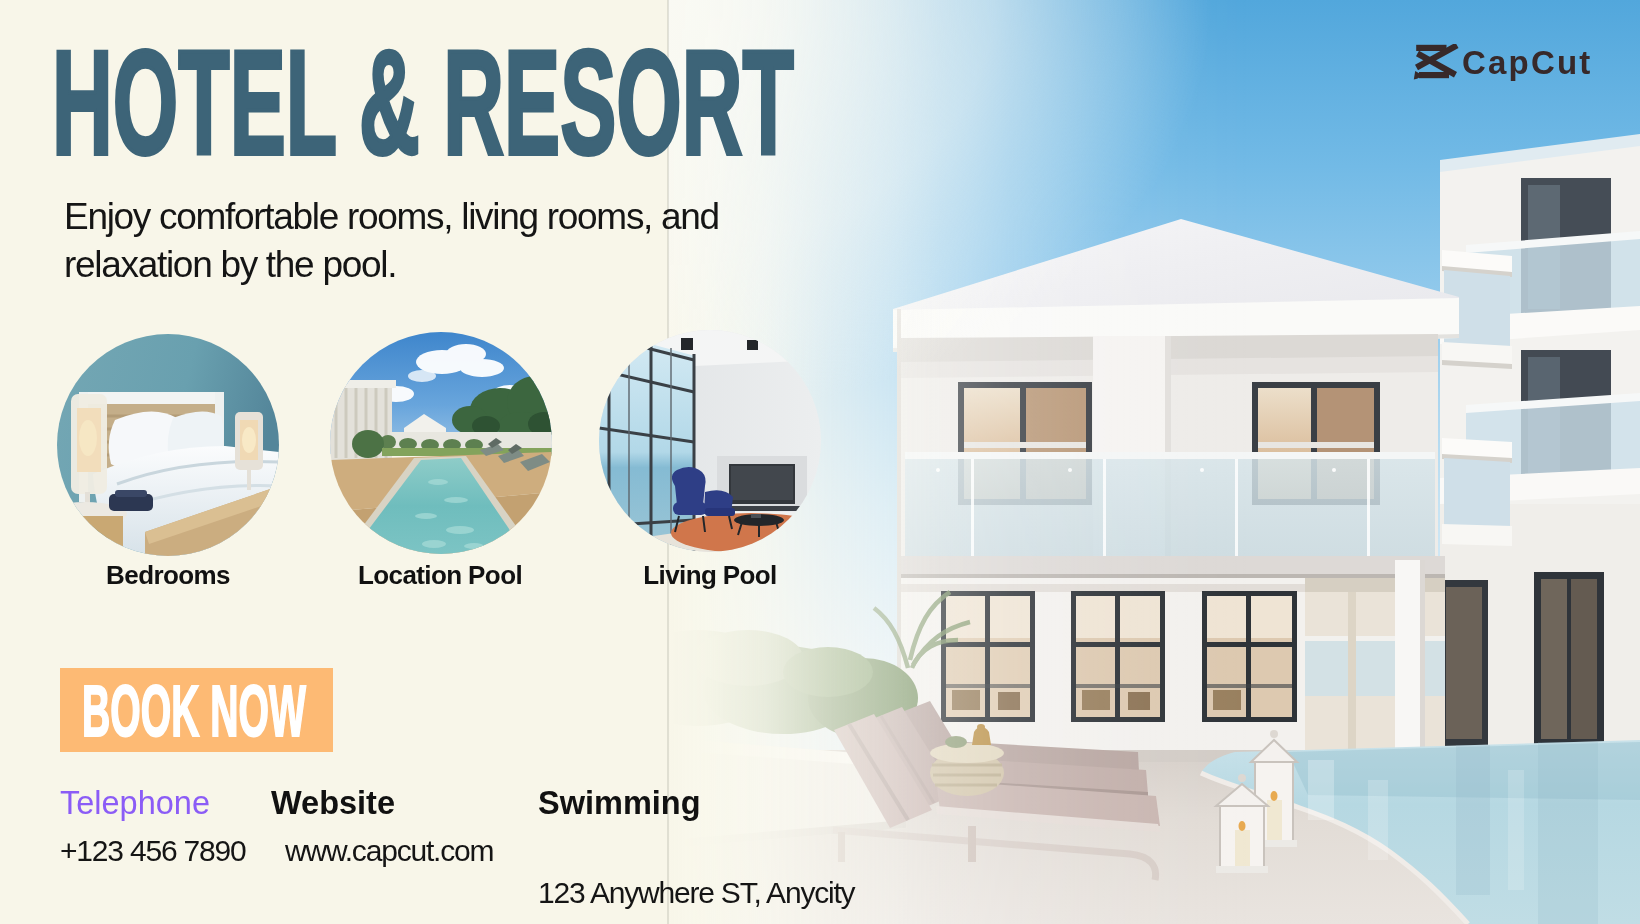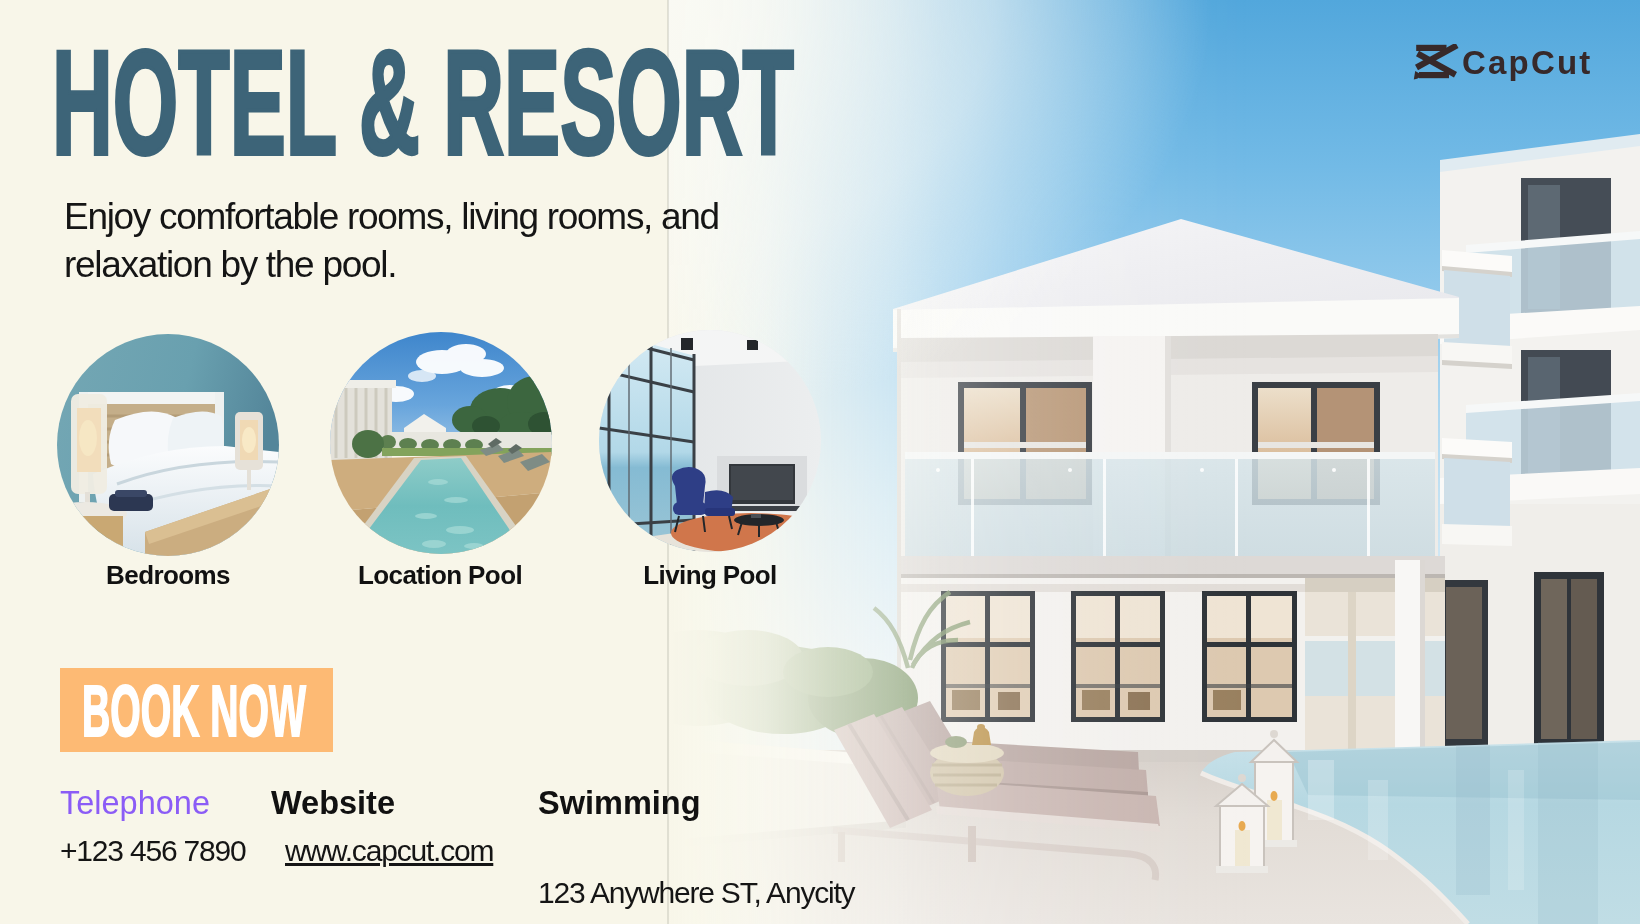--- a/index.html
+++ b/index.html
@@ -522,18 +522,18 @@
   <div class="abs" style="left:60px;top:668px;width:273px;height:84px;background:#fdba74;">
     <svg width="273" height="84" viewBox="0 0 273 84">
       <text x="22" y="68" font-family="Liberation Sans, sans-serif" font-size="73" font-weight="bold" fill="#ffffff" stroke="#ffffff" stroke-width="2" textLength="224" lengthAdjust="spacingAndGlyphs">BOOK NOW</text>
     </svg>
   </div>
 
   <div class="abs" style="left:60px;top:785px;font-size:32.5px;font-weight:normal;color:#8b5cf6;text-align:right;">Telephone</div>
   <div class="abs" style="left:60px;top:834px;font-size:30px;letter-spacing:-1.2px;color:#151515;">+123 456 7890</div>
 
   <div class="abs" style="left:271px;top:785px;font-size:32.5px;font-weight:bold;color:#111;">Website</div>
-  <div class="abs" style="left:285px;top:834px;font-size:30px;letter-spacing:-1.2px;color:#151515;text-decoration:underline;">www.capcut.com</div>
+  <div class="abs" style="left:285px;top:834px;font-size:30px;letter-spacing:-1.2px;color:#151515;">www.capcut.com</div>
 
   <div class="abs" style="left:538px;top:785px;font-size:32.5px;font-weight:bold;color:#111;">Swimming</div>
   <div class="abs" style="left:538px;top:876px;font-size:30px;letter-spacing:-1.2px;color:#151515;">123 Anywhere ST, Anycity</div>
 
 </div>
 
 </body></html>

